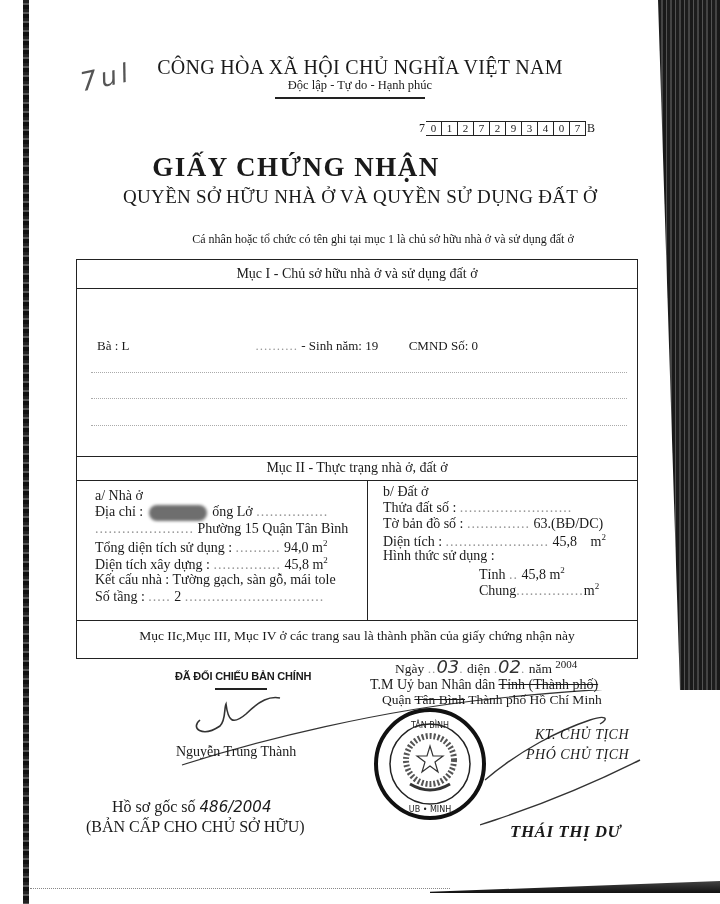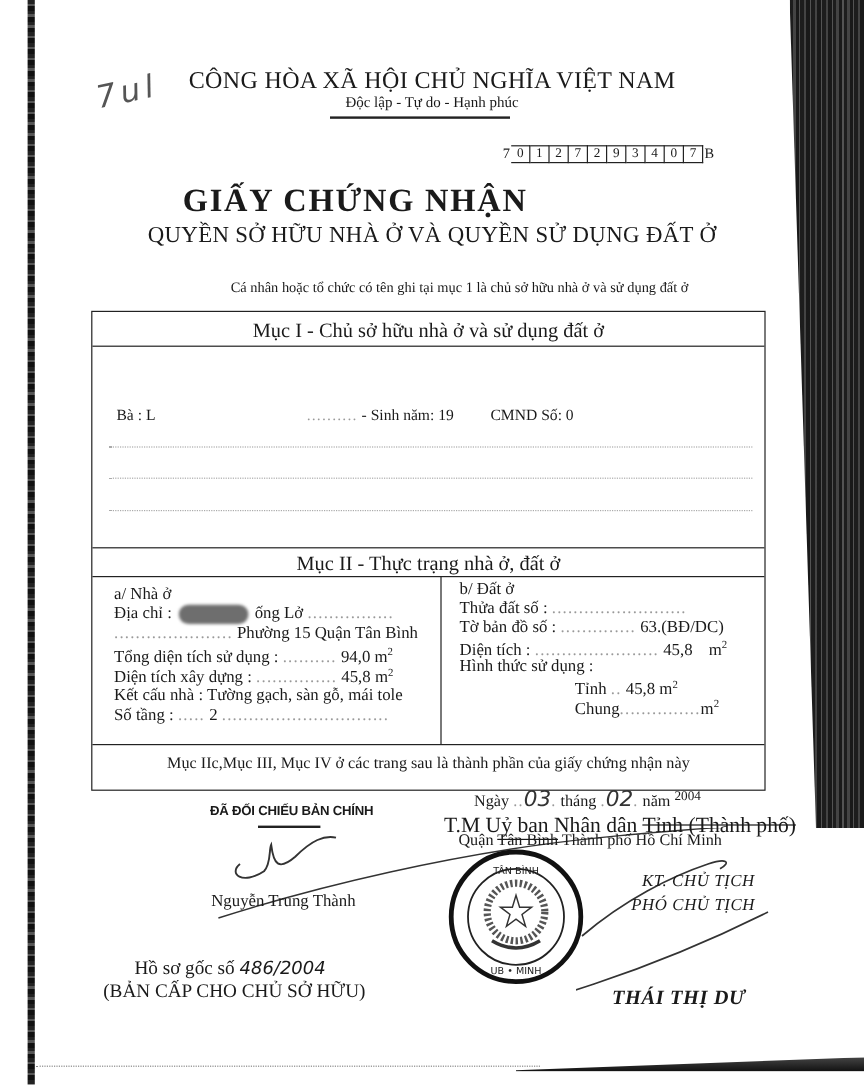--- a/index.html
+++ b/index.html
@@ -33,41 +33,41 @@
   .serial .cell { display: inline-block; width: 15px; height: 13px; border: 1px solid #222; border-left: none;
     text-align: center; line-height: 13px; font-size: 11px; }
   .serial .cell:first-of-type { border-left: 1px solid #222; }
   .serial .pre, .serial .post { font-size: 12px; padding: 0 1px; }
 
   .title { left: 0; width: 592px; top: 152px; font-size: 27px; font-weight: bold; letter-spacing: 1.5px; }
   .subtitle { left: 0; width: 720px; top: 186px; font-size: 19px; letter-spacing: 0.3px; }
   .intro { left: 0; width: 720px; top: 232px; font-size: 12px; padding-left: 23px; }
 
   .box { left: 76px; top: 259px; width: 562px; height: 400px; border: 1.5px solid #222; box-sizing: border-box; }
-  .hdr { position: absolute; left: 0; right: 0; text-align: center; font-size: 17px; }
+  .hdr { position: absolute; left: 0; right: 0; text-align: center; font-size: 14px; }
   .hline { position: absolute; left: 0; right: 0; height: 0; border-top: 1.5px solid #222; }
   .vline { position: absolute; width: 0; border-left: 1.5px solid #222; }
   .row { position: absolute; font-size: 13px; white-space: nowrap; }
   .dots { color: #999; letter-spacing: 1px; }
   .blur { display: inline-block; background: #6e6e6e; border-radius: 10px; filter: blur(1.5px); vertical-align: middle; }
 
   .filler { position: absolute; left: 14px; right: 10px; height: 0; border-top: 1px dotted #aaa; }
 
   .sec2 .row { font-size: 14px; }
   sup { font-size: 9px; }
 
   .footer-note { font-size: 13.5px; }
 
   .verify { left: 175px; top: 670px; font-family: "Liberation Sans", sans-serif; font-size: 11px; font-weight: bold; letter-spacing: -0.2px; }
   .verify-line { left: 215px; top: 688px; width: 52px; height: 1.5px; background: #222; }
   .sig-left { left: 180px; top: 690px; }
   .verifier { left: 176px; top: 744px; font-size: 14px; }
   .date { left: 395px; top: 656px; font-size: 13.5px; }
   .date .hw { font-family: "DejaVu Sans", sans-serif; font-style: italic; font-size: 18px; color: #333; }
-  .org1 { left: 370px; top: 677px; font-size: 18px; }
+  .org1 { left: 370px; top: 677px; font-size: 14px; }
   .org2 { left: 382px; top: 692px; font-size: 13.5px; }
   .strike { text-decoration: line-through; }
   .kt { left: 535px; top: 727px; font-size: 14px; font-style: italic; letter-spacing: 0.5px; }
   .pct { left: 526px; top: 747px; font-size: 14px; font-style: italic; letter-spacing: 0.5px; }
   .signer { left: 510px; top: 822px; font-size: 17px; font-style: italic; font-weight: bold; letter-spacing: 0.5px; }
   .file-no { left: 112px; top: 798px; font-size: 16px; }
   .file-no .hw { font-family: "DejaVu Sans", sans-serif; font-style: italic; font-size: 15px; }
   .copy { left: 86px; top: 818px; font-size: 16px; }
 
   .stamp { left: 370px; top: 700px; width: 120px; height: 130px; }
@@ -200,21 +200,21 @@
 <svg class="abs sig-left" width="460" height="80" viewBox="0 0 460 80">
   <path d="M20 30 C 10 38, 22 48, 40 36 C 46 30, 44 18, 46 14 C 48 30, 52 36, 66 24 C 80 10, 90 6, 100 8" fill="none" stroke="#333" stroke-width="1.6"></path>
   <path d="M2 75 C 80 50, 200 20, 320 8 C 360 4, 400 0, 450 -2" fill="none" stroke="#333" stroke-width="1.2"></path>
 </svg>
 
 <div class="abs verifier">Nguyễn Trung Thành</div>
 
 <div class="abs date">
   <span>Ngày</span>
   <span class="dots">..</span><span class="hw">03</span><span class="dots">.</span>
-  <span>tháng</span>
+  <span>diện</span>
   <span class="dots">.</span><span class="hw">02</span><span class="dots">.</span>
   <span>năm</span>
   <sup style="font-size:11px">2004</sup>
 </div>
 <div class="abs org1">
   <span>T.M Uỷ ban Nhân dân </span><span class="strike">Tỉnh (Thành phố)</span>
 </div>
 <div class="abs org2">
   <span>Quận </span><span class="strike">Tân Bình</span><span> Thành phố Hồ Chí Minh</span>
 </div>

